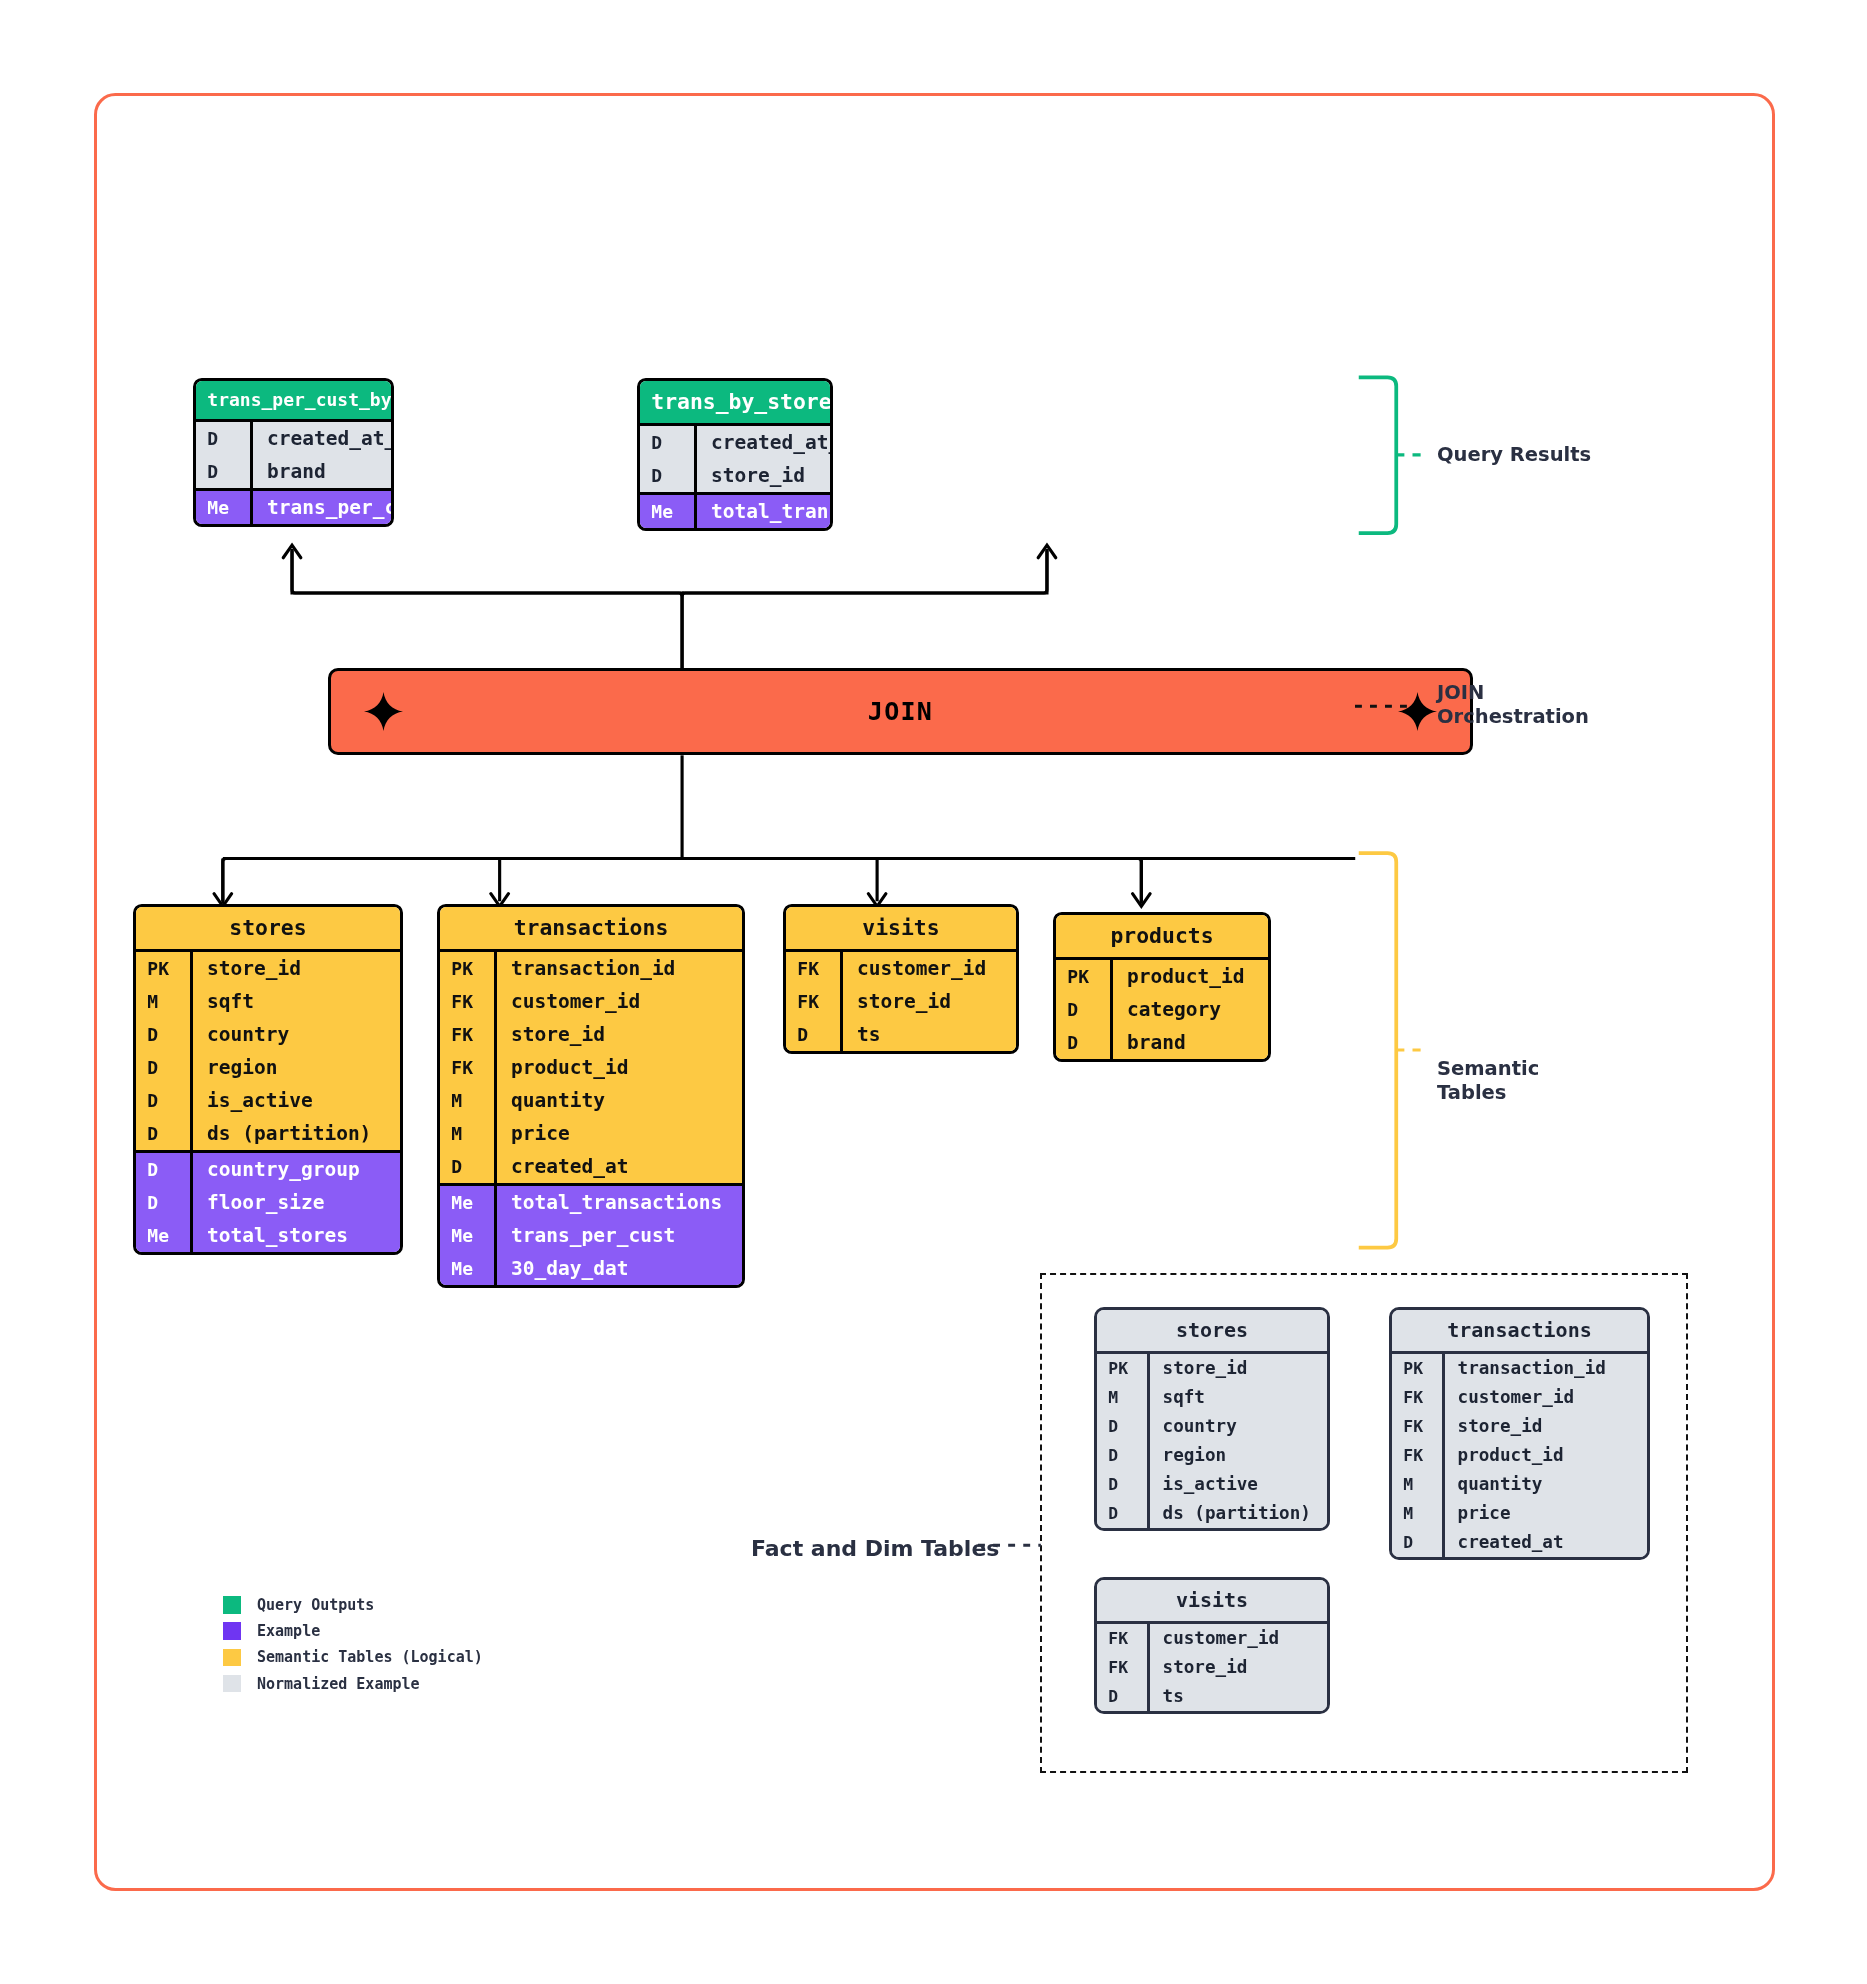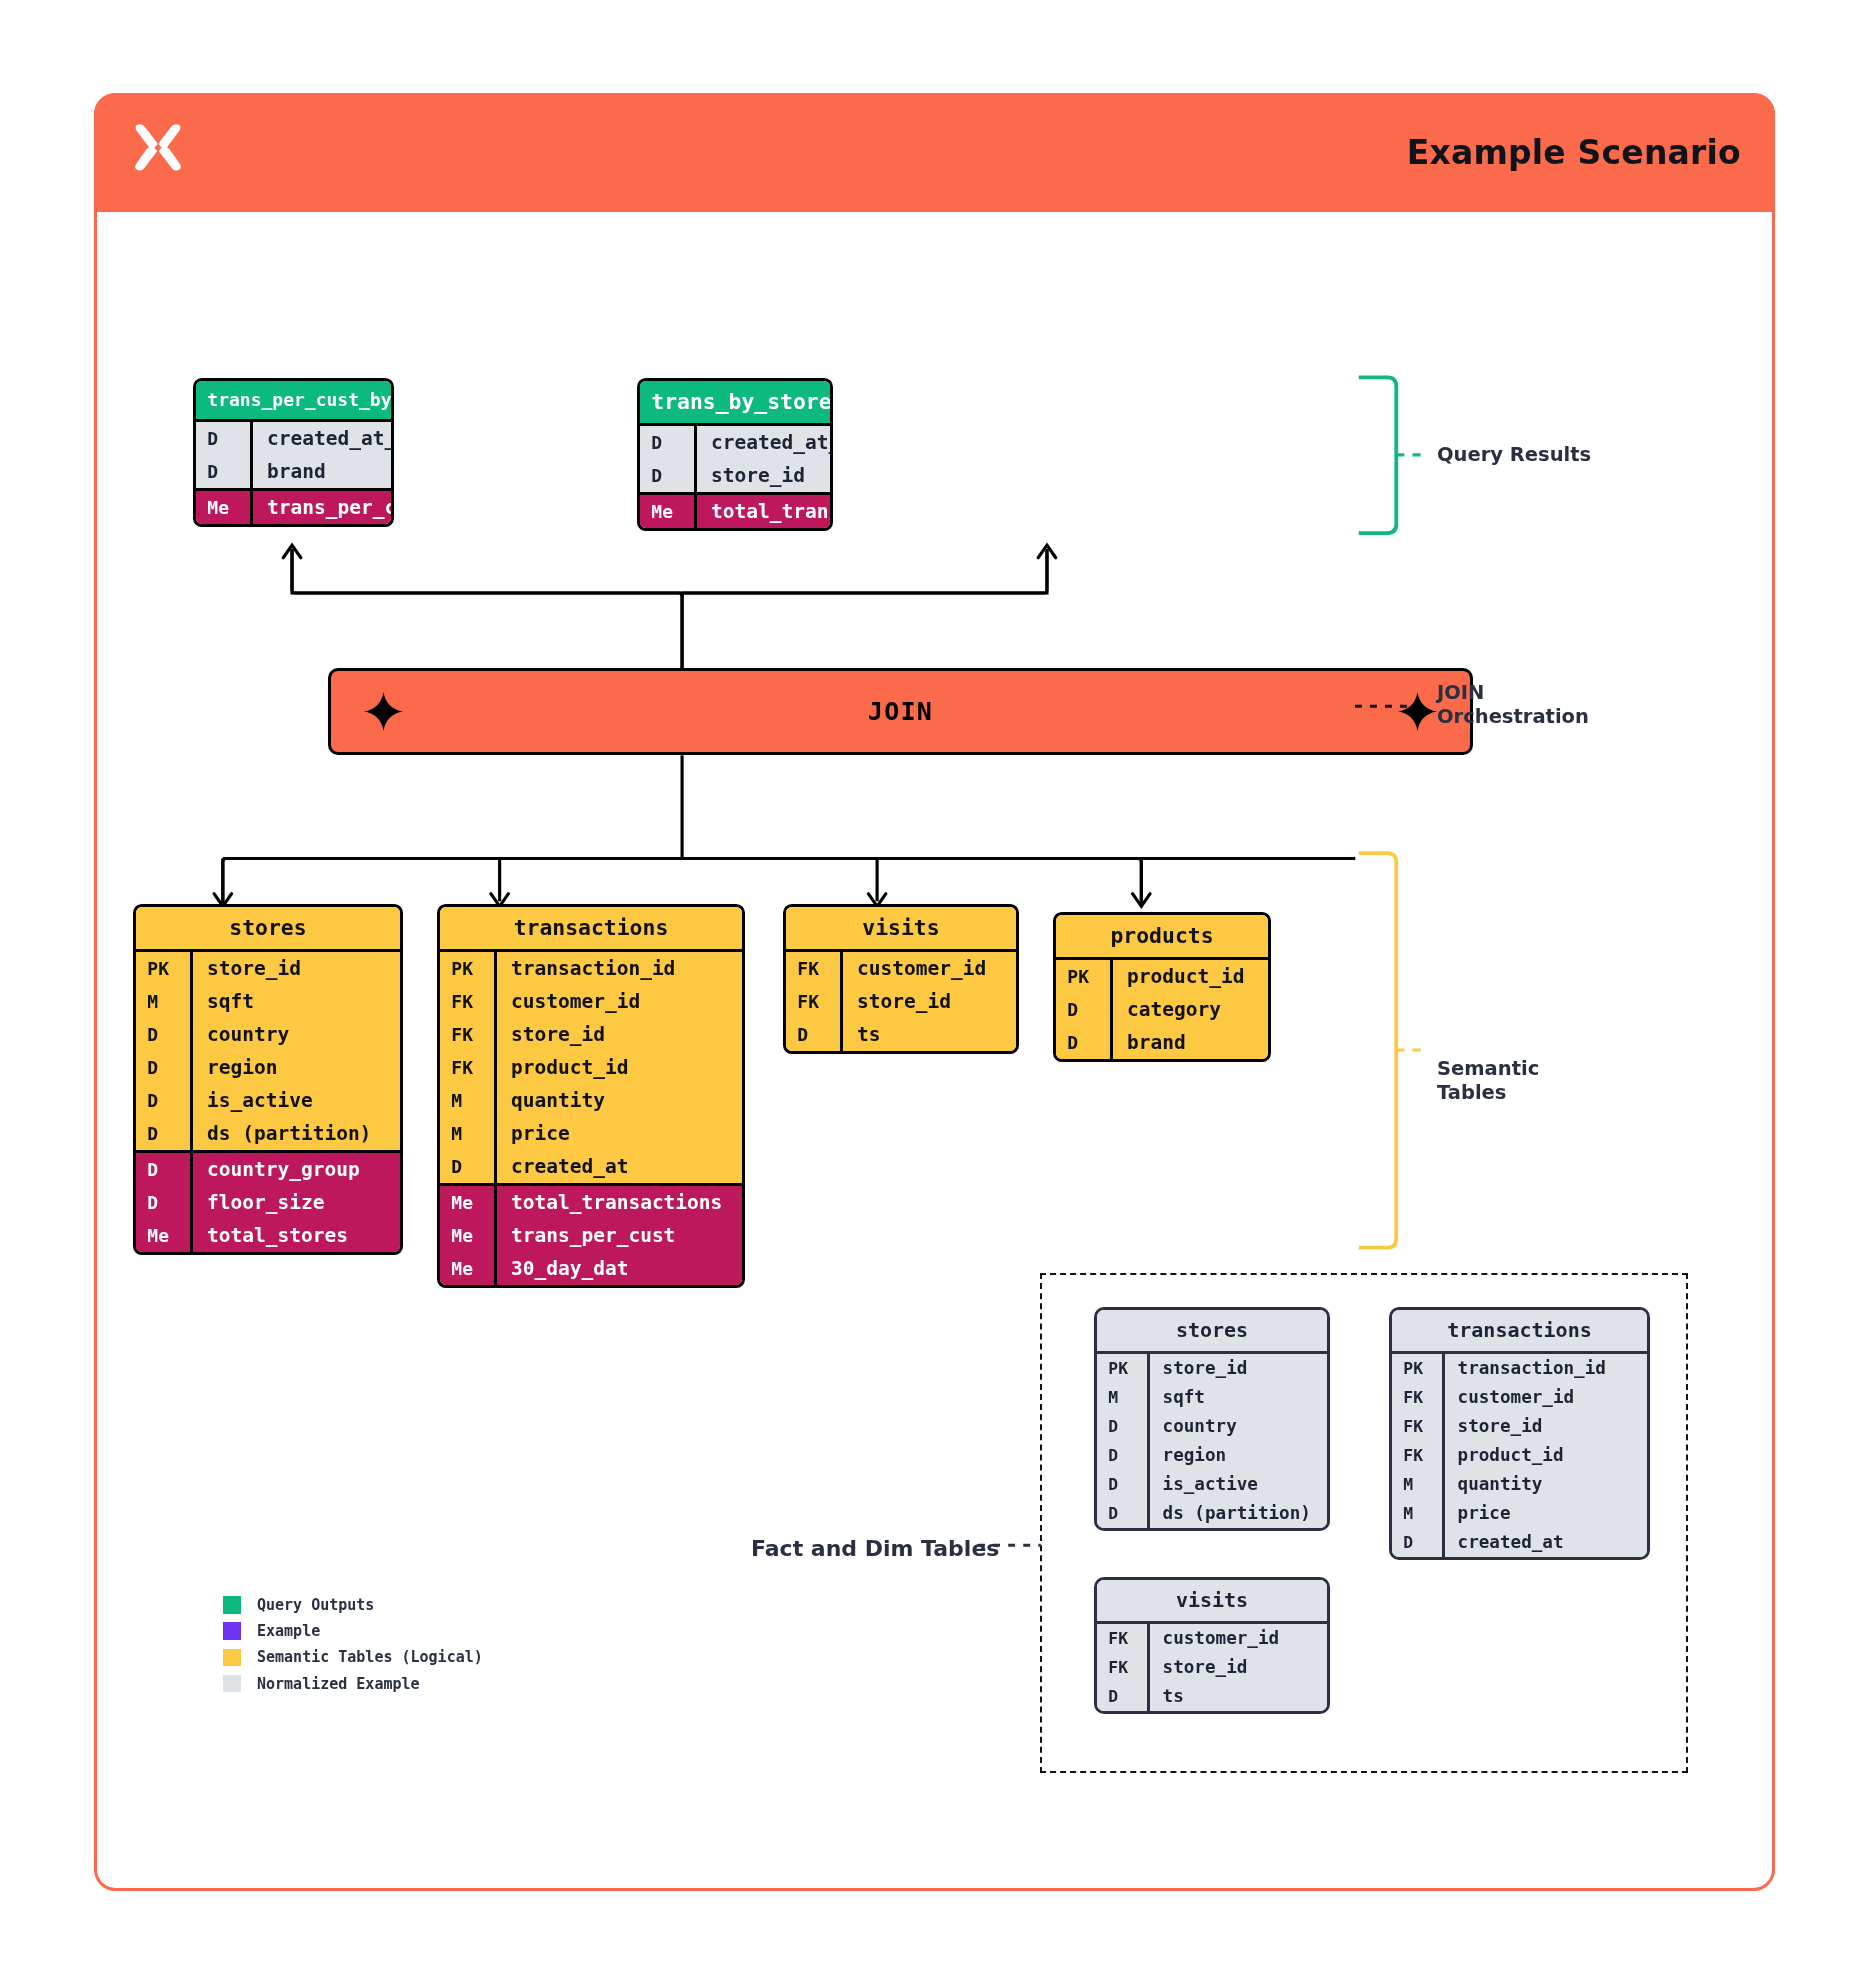--- a/index.html
+++ b/index.html
@@ -59,21 +59,21 @@
     padding:5px 14px 5px 14px;
     border-left:3.1px solid #000;
     flex:1; align-self:stretch; display:flex; align-items:center;
     white-space:pre;
   }
   .seg-divider { border-top:3.1px solid #000; }
 
   
   .hdr-green  { background:#0CB97F; color:#ffffff; }
   .body-gray  { background:#DFE3E8; color:#1D2433; }
-  .body-metric{ background:#be185d; color:#ffffff; }
+  .body-metric{ background:#8b5cf6; color:#ffffff; }
   .body-yellow{ background:#FDC943; color:#111111; }
   .hdr-yellow { background:#FDC943; color:#111111; }
   .hdr-gray   { background:#DFE3E8; color:#1D2433; }
   .tbl-norm   { border:3.1px solid #2A3042; border-radius:10px; }
   .tbl-norm .t-rows { border-top:3.1px solid #2A3042; }
   .tbl-norm .t-name { border-left:3.1px solid #2A3042; }
 
   
   #join-bar {
     position:absolute; left:231px; top:572px;
@@ -116,27 +116,20 @@
   #legend { position:absolute; left:126px; top:1500px; }
   .lg-row { display:flex; align-items:center; margin-bottom:8.2px; }
   .lg-sw { width:17.6px; height:17.6px; margin-right:16.4px; flex:0 0 17.6px; }
   .lg-txt { font-size:15px; font-weight:bold; color:#2A3042; white-space:pre; }
 </style>
 </head>
 <body>
 
 <div id="card">
 
-  <div id="card-header">
-    <svg id="logo" viewBox="0 0 100 100">
-      <path d="M14 14 Q10 6 17 4 Q24 2 29 9 L47 33 L50 37 L53 33 L71 9 Q76 2 83 4 Q90 6 86 14 L68 38 L65 42 L69 45 L86 69 Q91 77 84 80 Q77 83 72 76 L54 52 L50 47 L46 52 L28 76 Q23 83 16 80 Q9 77 14 69 L31 45 L35 42 L32 38 Z" fill="#ffffff"></path>
-      <path d="M50 36 L56 43 L50 50 L44 43 Z" fill="#FB6A4B"></path>
-    </svg>
-    <div id="header-title">Example Scenario</div>
-  </div>
 
   <svg id="wires" viewBox="0 0 2672 2858" width="1681" height="1798">
     <g fill="none" stroke="#000" stroke-width="5">
 
       <path d="M930 910 L930 790 L310 790 L310 720"></path>
       <path d="M930 910 L930 790 L1220 790 L1220 720" transform="translate(0,0)" style="display:none"></path>
       <path d="M930 790 L1510 790 L1510 720"></path>
 
       <path d="M930 1048 L930 1212"></path>
       <path d="M200 1212 L2000 1212"></path>

